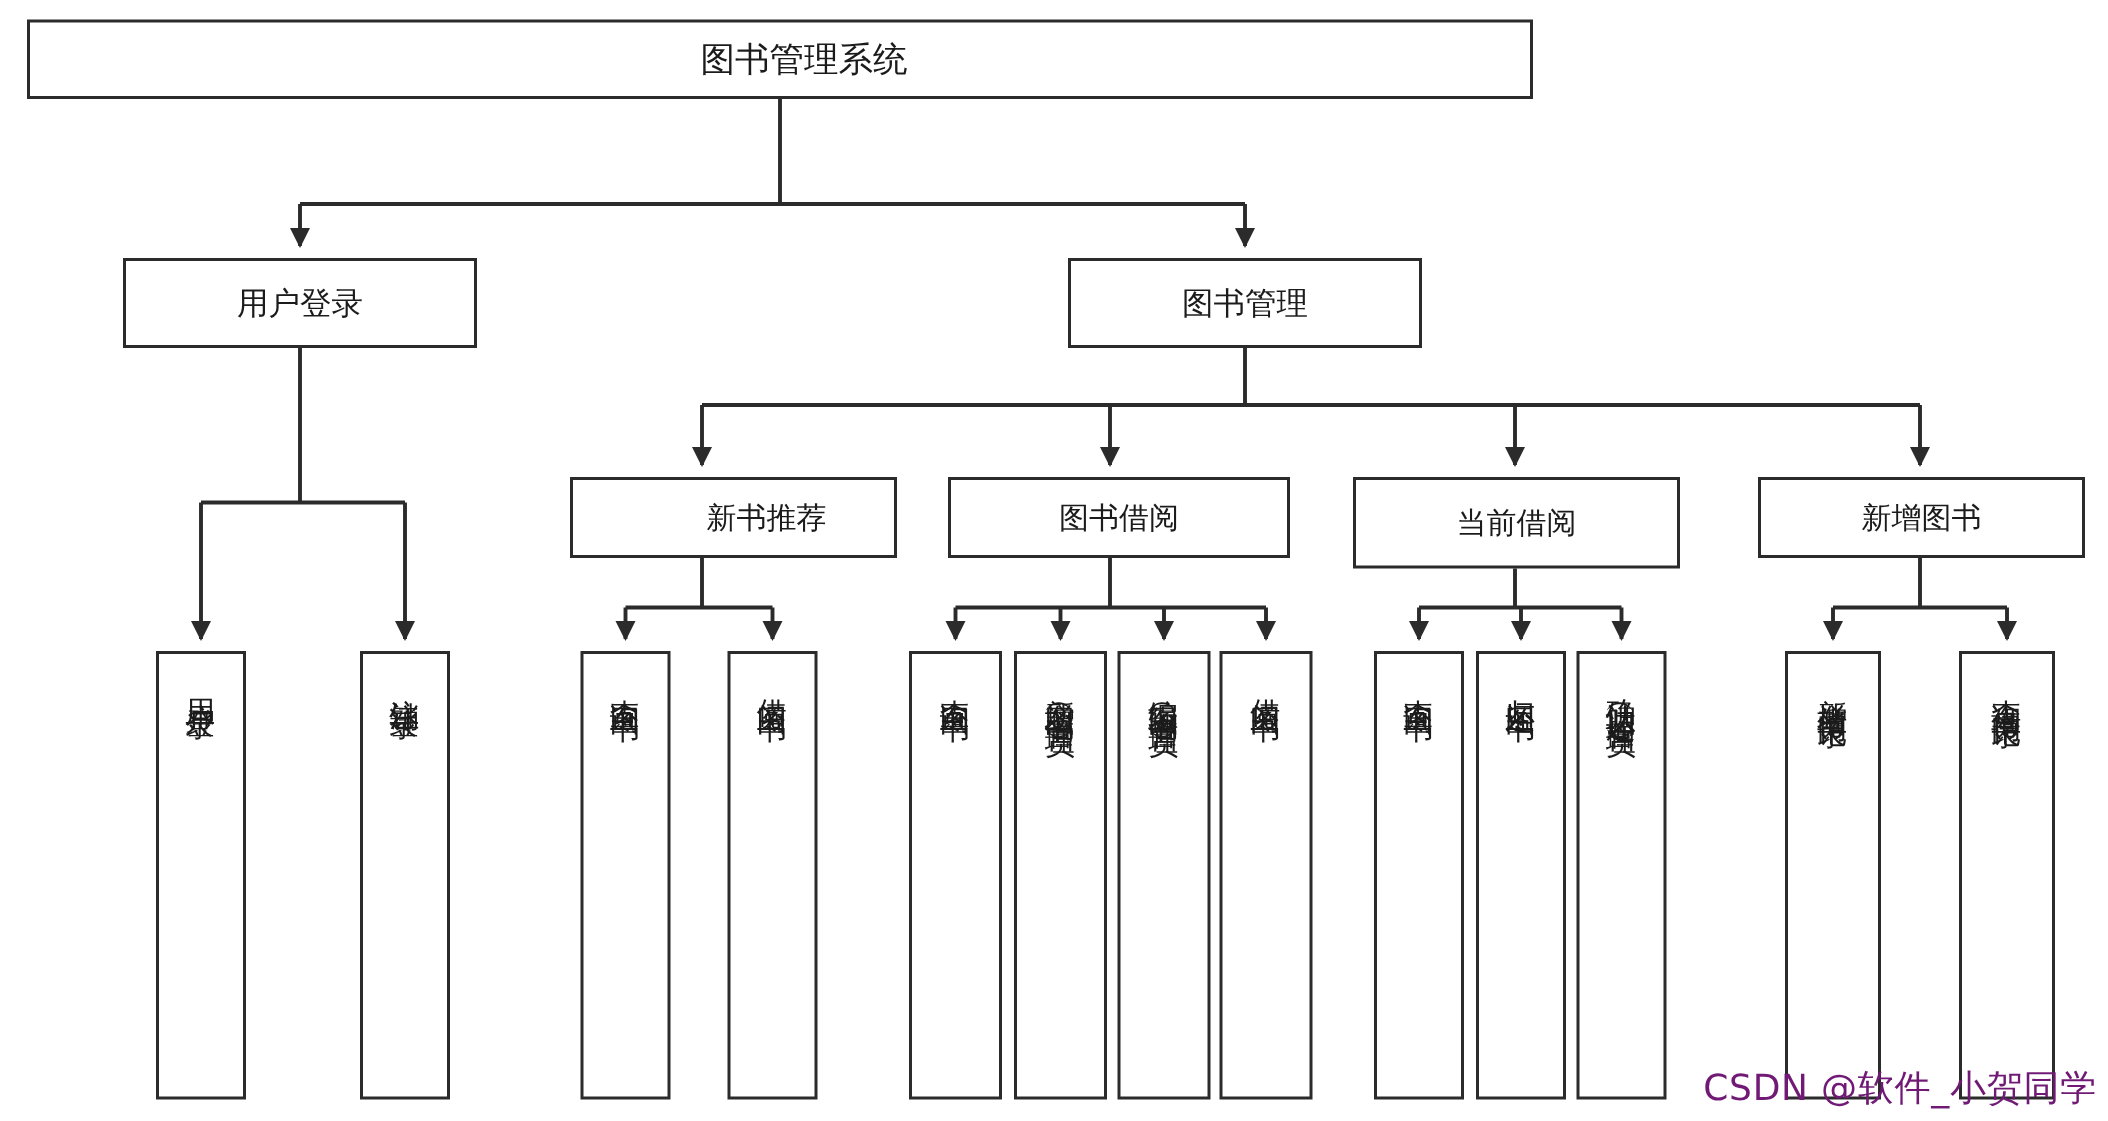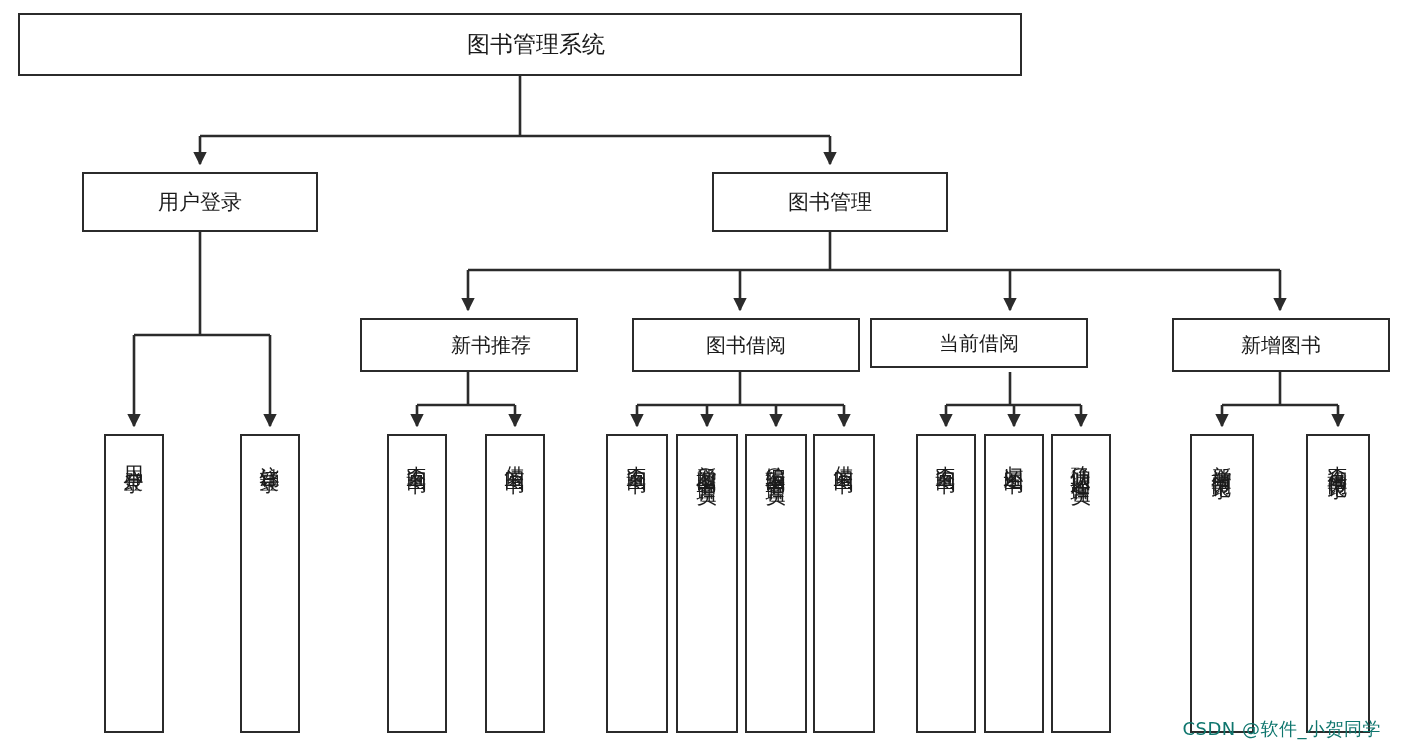--- a/index.html
+++ b/index.html
@@ -55,24 +55,24 @@
     writing-mode: vertical-rl;
     text-orientation: upright;
     letter-spacing: 3px;
     font-size: 20px;
     line-height: 1;
     white-space: nowrap;
     color: #1b1b1b;
   }
   .watermark {
     position: absolute;
-    right: 24px;
+    right: 7px;
     bottom: 6px;
-    font-size: 18px;
-    color: #0f766e;
+    font-size: 24px;
+    color: #701a75;
     letter-spacing: 0.5px;
     white-space: nowrap;
   }
 </style>
 </head>
 <body>
 
 <div id="canvas">
 
   <svg class="edges" viewBox="0 0 1405 747" xmlns="http://www.w3.org/2000/svg">
@@ -119,36 +119,36 @@
       <path d="M 1081 405 L 1081 426" marker-end="url(#arrow)"></path>
 
       <path d="M 1280 372 L 1280 405"></path>
       <path d="M 1222 405 L 1338 405"></path>
       <path d="M 1222 405 L 1222 426" marker-end="url(#arrow)"></path>
       <path d="M 1338 405 L 1338 426" marker-end="url(#arrow)"></path>
     </g>
   </svg>
 
   <div id="nodes">
-      <div class="node level0" style="left: 18px; top: 13px; width: 1004px; height: 63px; padding-left: 32px;">
+      <div class="node level0" style="left: 18px; top: 13px; width: 1004px; height: 53px; padding-left: 32px;">
         <span>图书管理系统</span>
       </div>
       <div class="node level1" style="left: 82px; top: 172px; width: 236px; height: 60px;">
         <span>用户登录</span>
       </div>
       <div class="node level1" style="left: 712px; top: 172px; width: 236px; height: 60px; text-align: center;">
         <span>图书管理</span>
       </div>
-      <div class="node level2" style="left: 360px; top: 318px; width: 218px; height: 54px; padding-left: 44px;">
+      <div class="node level2" style="left: 380px; top: 318px; width: 218px; height: 54px; padding-left: 44px;">
         <span>新书推荐</span>
       </div>
       <div class="node level2" style="left: 632px; top: 318px; width: 228px; height: 54px;">
         <span>图书借阅</span>
       </div>
-      <div class="node level2" style="left: 870px; top: 318px; width: 218px; height: 50px; text-align: center;">
+      <div class="node level2" style="left: 902px; top: 318px; width: 218px; height: 61px; text-align: center;">
         <span>当前借阅</span>
       </div>
       <div class="node level2" style="left: 1172px; top: 318px; width: 218px; height: 54px;">
         <span>新增图书</span>
       </div>
       <div class="node level2 leaf" style="left: 104px; top: 434px; width: 60px; height: 299px;">
         <span class="vtext">用户登录</span>
       </div>
       <div class="node level2 leaf" style="left: 240px; top: 434px; width: 60px; height: 299px;">
         <span class="vtext">注销登录</span>

